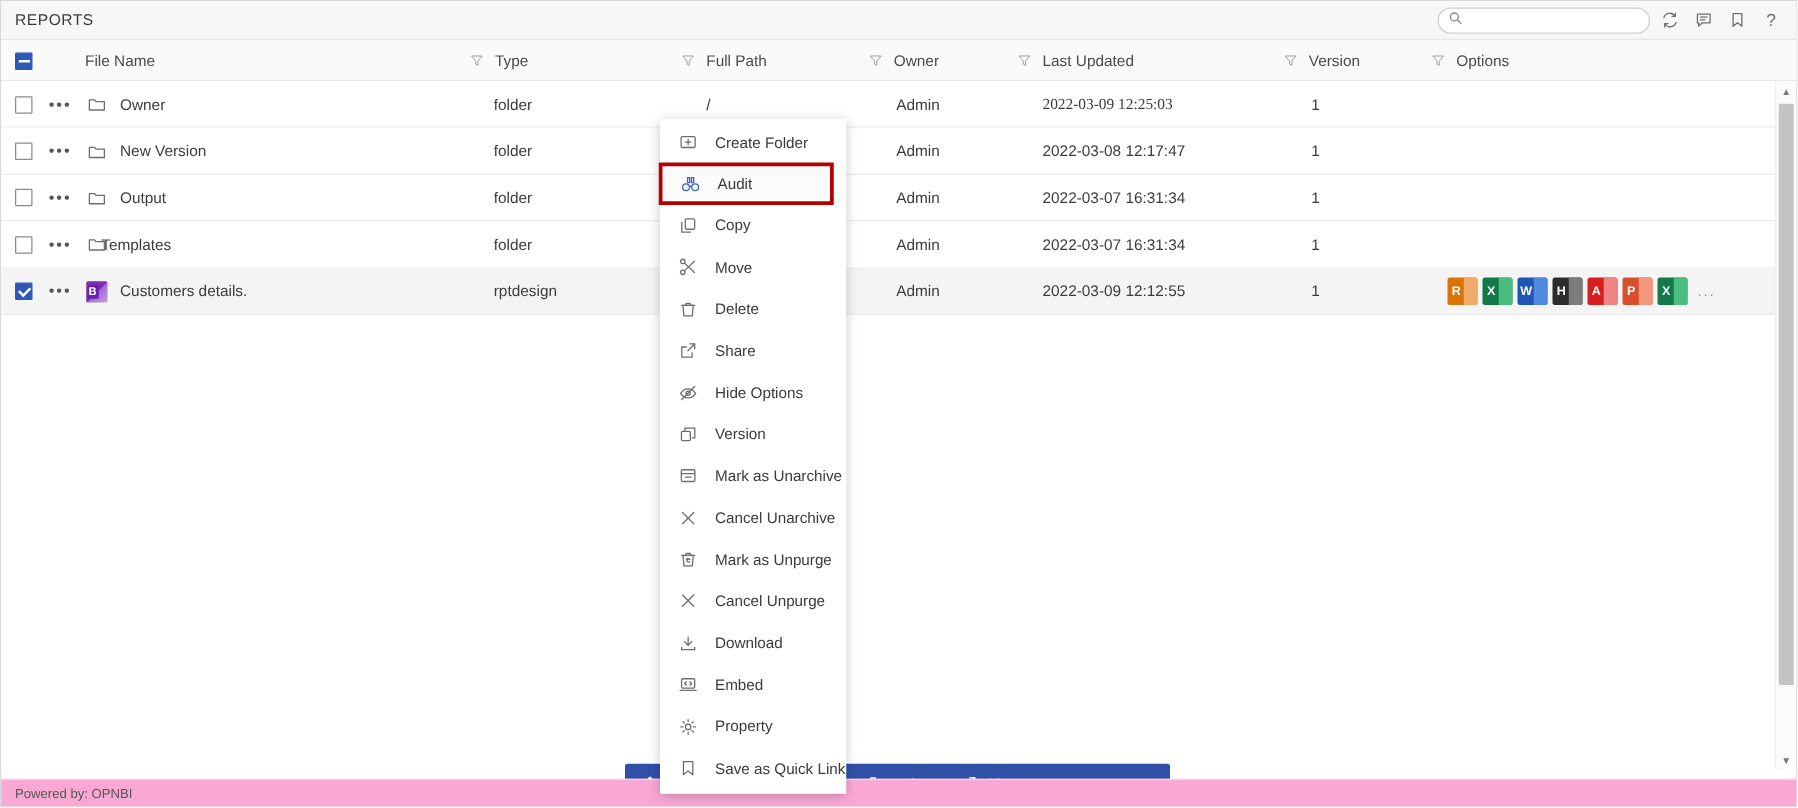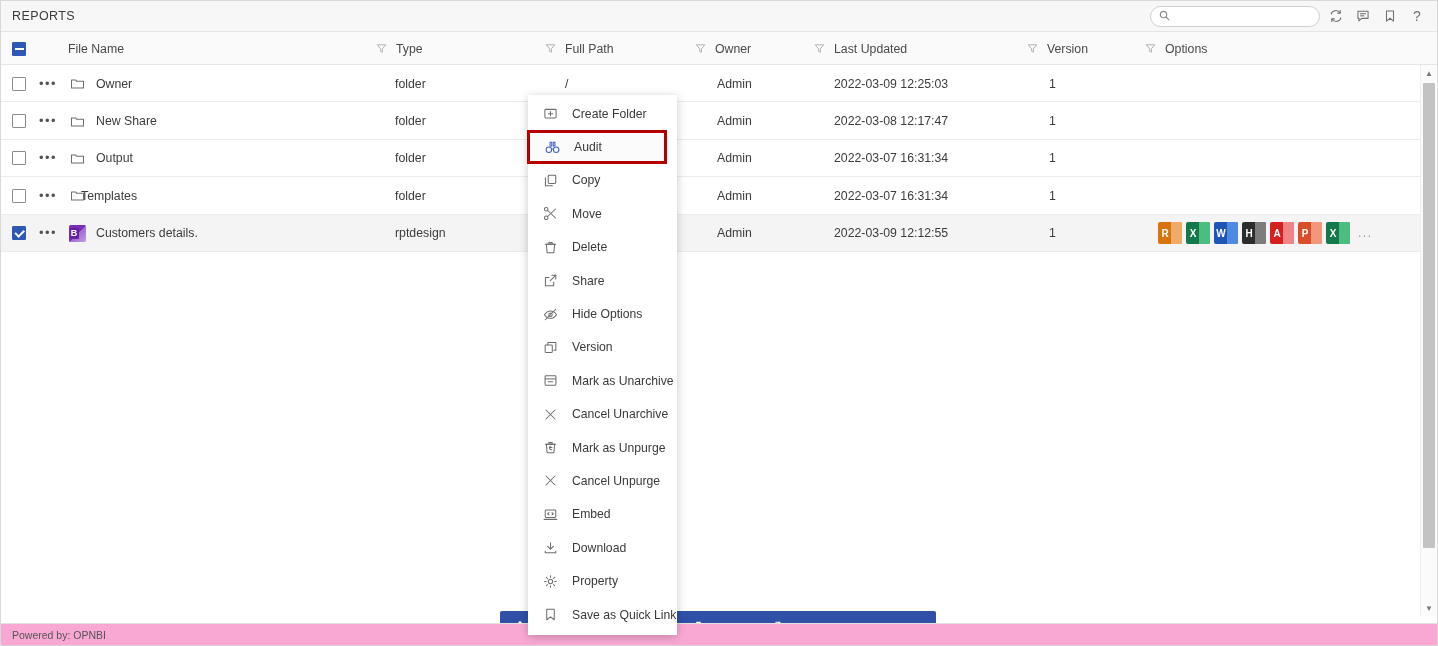--- a/index.html
+++ b/index.html
@@ -388,39 +388,39 @@
         <span class="folder-ico">
           <svg width="15" height="15" viewBox="0 0 16 16" fill="none" stroke="#6d6d6d" stroke-width="1.1">
             <path d="M1.6 4.2h4.4l1.2 1.5h7.2v7.1H1.6z" stroke-linejoin="round"></path>
           </svg>
         </span>
       </div>
       <div class="cell" style="left:95px;">Owner</div>
       <div class="cell" style="left:394px;">folder</div>
       <div class="cell" style="left:564px;">/</div>
       <div class="cell" style="left:716px;">Admin</div>
-      <div class="cell" style="left:833px;">2022-03-09 12:25:03</div>
+      <div class="cell" style="left:833px;font-family:Liberation Serif, serif;">2022-03-09 12:25:03</div>
       <div class="cell" style="left:1048px;">1</div>
     </div>
 
     <div class="row">
       <div class="cell" style="left:11px;">
         <span class="cb"></span>
       </div>
       <div class="cell" style="left:38px;">
           <span class="dots">•••</span>
         </div>
       <div class="cell" style="left:69px;">
         <span class="folder-ico">
           <svg width="15" height="15" viewBox="0 0 16 16" fill="none" stroke="#6d6d6d" stroke-width="1.1">
             <path d="M1.6 4.2h4.4l1.2 1.5h7.2v7.1H1.6z" stroke-linejoin="round"></path>
           </svg>
         </span>
       </div>
-      <div class="cell" style="left:95px;">New Share</div>
+      <div class="cell" style="left:95px;">New Version</div>
       <div class="cell" style="left:394px;">folder</div>
       <div class="cell" style="left:564px;"></div>
       <div class="cell" style="left:716px;">Admin</div>
       <div class="cell" style="left:833px;">2022-03-08 12:17:47</div>
       <div class="cell" style="left:1048px;">1</div>
     </div>
 
     <div class="row">
       <div class="cell" style="left:11px;">
         <span class="cb"></span>
@@ -712,43 +712,43 @@
           <line x1="3.2" y1="3.2" x2="12.8" y2="12.8" stroke-linecap="round"></line>
           <line x1="12.8" y1="3.2" x2="3.2" y2="12.8" stroke-linecap="round"></line>
         </svg>
       </span>
       <span>Cancel Unpurge</span>
     </div>
 
     <div class="mi">
       <span class="mi-ico">
         <svg width="15" height="15" viewBox="0 0 16 16" fill="none" stroke="currentColor" stroke-width="1.1">
+          <path d="M8 2.6v7.2"></path>
+            <path d="M4.9 6.7L8 9.8l3.1-3.1" stroke-linecap="round" stroke-linejoin="round"></path>
+          <path d="M2.4 11.4v2.2h11.2v-2.2"></path>
+        </svg>
+      </span>
+      <span>Download</span>
+    </div>
+
+    <div class="mi">
+      <span class="mi-ico">
+        <svg width="15" height="15" viewBox="0 0 16 16" fill="none" stroke="currentColor" stroke-width="1.1">
           <rect x="2.4" y="3.2" width="11.2" height="8" rx="1"></rect>
           <line x1="1.2" y1="13.2" x2="14.8" y2="13.2" stroke-linecap="round"></line>
           <path d="M6.4 5.9L4.9 7.2l1.5 1.3" stroke-linecap="round" stroke-linejoin="round"></path>
           <path d="M9.6 5.9l1.5 1.3-1.5 1.3" stroke-linecap="round" stroke-linejoin="round"></path>
         </svg>
       </span>
       <span>Embed</span>
     </div>
 
     <div class="mi">
       <span class="mi-ico">
         <svg width="15" height="15" viewBox="0 0 16 16" fill="none" stroke="currentColor" stroke-width="1.1">
-          <path d="M8 2.6v7.2"></path>
-            <path d="M4.9 6.7L8 9.8l3.1-3.1" stroke-linecap="round" stroke-linejoin="round"></path>
-          <path d="M2.4 11.4v2.2h11.2v-2.2"></path>
-        </svg>
-      </span>
-      <span>Download</span>
-    </div>
-
-    <div class="mi">
-      <span class="mi-ico">
-        <svg width="15" height="15" viewBox="0 0 16 16" fill="none" stroke="currentColor" stroke-width="1.1">
           <circle cx="8" cy="8" r="2.3"></circle>
           <path d="M8 1.8v1.7M8 12.5v1.7M14.2 8h-1.7M3.5 8H1.8M12.4 3.6l-1.2 1.2M4.8 11.2l-1.2 1.2M12.4 12.4l-1.2-1.2M4.8 4.8L3.6 3.6" stroke-linecap="round"></path>
         </svg>
       </span>
       <span>Property</span>
     </div>
 
     <div class="mi">
       <span class="mi-ico">
         <svg width="15" height="15" viewBox="0 0 16 16" fill="none" stroke="currentColor" stroke-width="1.1">

